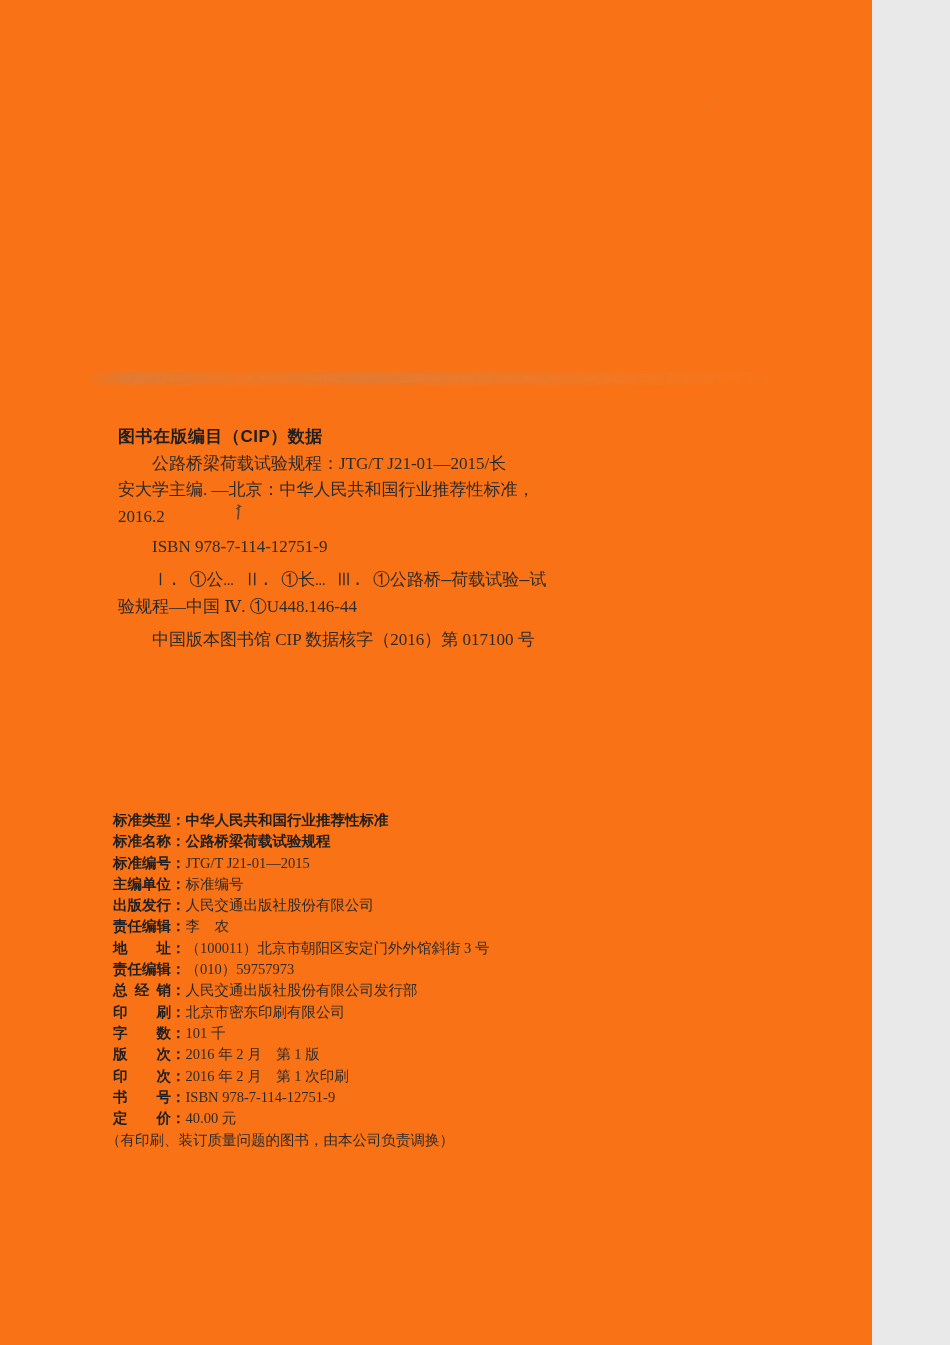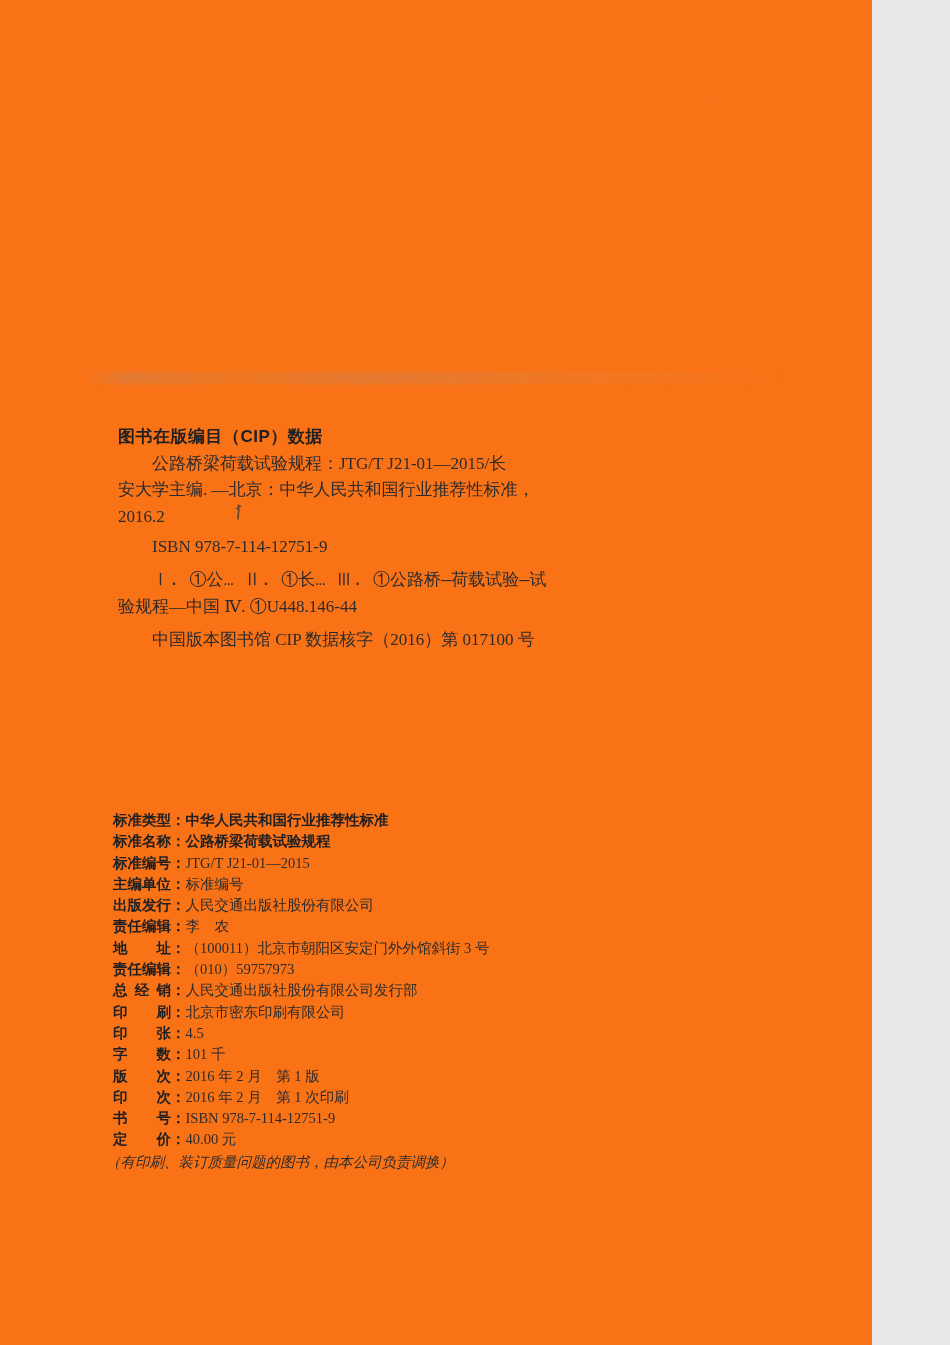--- a/index.html
+++ b/index.html
@@ -56,21 +56,21 @@
   .colophon{position:absolute;left:113px;top:810px;width:560px;font-size:14.5px;line-height:21.3px;}
   .row{white-space:nowrap;}
   .lbl{
     display:inline-block;width:58px;vertical-align:bottom;
     font-family:var(--sans);font-weight:700;color:var(--ink-bold);
     text-align:justify;text-align-last:justify;
   }
   .colon{font-family:var(--sans);font-weight:700;color:var(--ink-bold);}
   .val{font-family:var(--serif);color:var(--ink);}
   .val.emph{font-family:var(--sans);font-weight:700;color:var(--ink-bold);}
-  .note{margin:1px 0 0 -7px;font-size:14.5px;color:var(--ink);font-style:italic;}
+  .note{margin:1px 0 0 -7px;font-size:14.5px;color:var(--ink);}
 </style>
 </head>
 <body>
 
 <div class="page">
 
   <div class="smudge"></div>
   <svg class="ink-mark" viewBox="0 0 9 17" xmlns="http://www.w3.org/2000/svg">
     <path d="M4.5 1 L7.2 2.3 L4.2 4.6 L5.8 5.2 L4.9 15.5" fill="none" stroke="#3a3a3d" stroke-width="1.6" opacity="0.8"></path>
   </svg>
@@ -108,21 +108,20 @@
 
 
   <div class="row"><span class="lbl">责任编辑</span><span class="colon">：</span><span class="val">（010）59757973</span></div>
 
   <div class="row"><span class="lbl">总经销</span><span class="colon">：</span><span class="val">人民交通出版社股份有限公司发行部</span></div>
 
 
   <div class="row"><span class="lbl">印刷</span><span class="colon">：</span><span class="val">北京市密东印刷有限公司</span></div>
 
 
-  <div class="row"><span class="lbl">印张</span><span class="colon">：</span><span class="val">4.5</span></div>
 
   <div class="row"><span class="lbl">字数</span><span class="colon">：</span><span class="val">101 千</span></div>
 
   <div class="row"><span class="lbl">版次</span><span class="colon">：</span><span class="val">2016 年 2 月　第 1 版</span></div>
 
   <div class="row"><span class="lbl">印次</span><span class="colon">：</span><span class="val">2016 年 2 月　第 1 次印刷</span></div>
 
   <div class="row"><span class="lbl">书号</span><span class="colon">：</span><span class="val">ISBN 978-7-114-12751-9</span></div>
 
   <div class="row"><span class="lbl">定价</span><span class="colon">：</span><span class="val">40.00 元</span></div>

